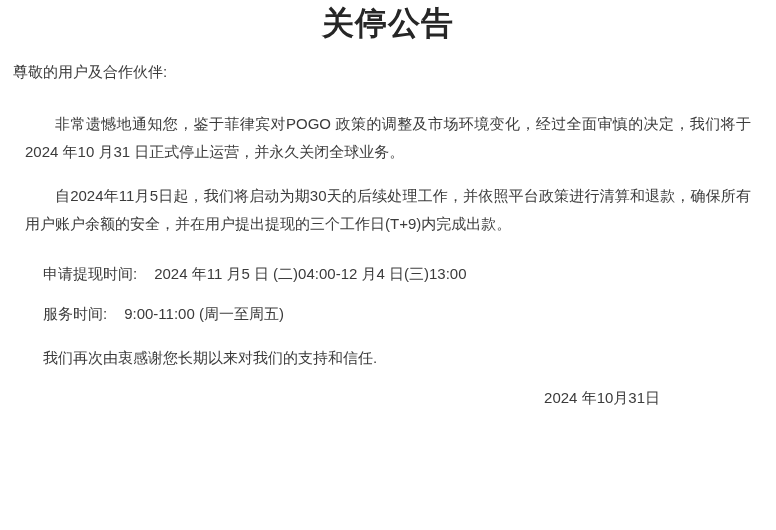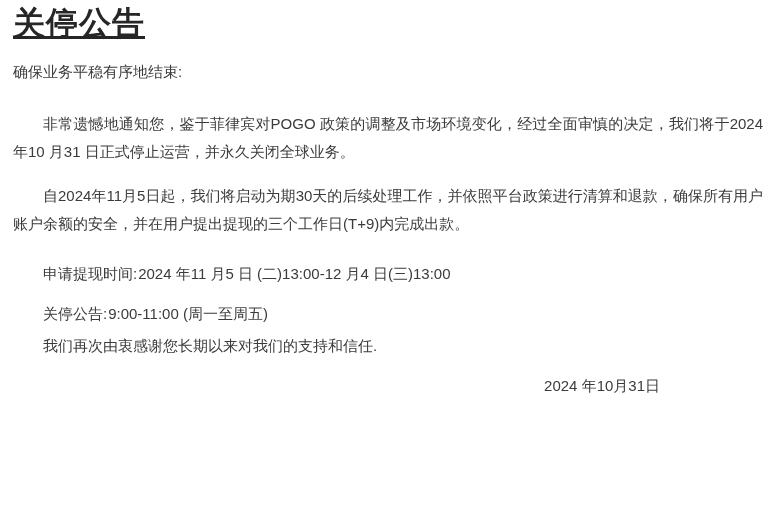--- a/index.html
+++ b/index.html
@@ -10,69 +10,68 @@
     padding: 0 13px;
     background: #ffffff;
     color: #3b3b3b;
     font-family: "Liberation Sans", "DejaVu Sans", sans-serif;
     font-size: 15px;
     line-height: 28px;
     overflow: hidden;
   }
   .page-title {
     margin: 4px 0 0 0;
-    text-align: left;
+    text-align: center;
     font-size: 32px;
     line-height: 38px;
     font-weight: 700;
     color: #262626;
     letter-spacing: 1px;
-    text-decoration: underline;
   }
   .salutation { margin: 16px 0 0 0; }
   .para {
-    margin: 0;
+    margin: 12px;
     text-indent: 2em;
     text-align: justify;
   }
   .para.p1 { margin-top: 24px; }
   .para.p2 { margin-top: 12px; }
   .para.p3 { margin-top: 16px; }
   .info-line {
     margin: 22px 0 0 0;
     text-indent: 2em;
   }
   .info-line + .info-line { margin-top: 12px; }
-  .info-label { margin-right: 1px; text-align: center; }
-  .closing { margin: 4px 0 0 0; text-indent: 2em; }
+  .info-label { margin-right: 17px; text-align: center; }
+  .closing { margin: 16px 0 0 0; text-indent: 2em; }
   .doc-date {
     margin-top: 12px;
     text-align: right;
     padding-right: 103px;
   }
 </style>
 </head>
 <body>
 
 <main>
 
   <h1 class="page-title">关停公告</h1>
 
-  <p class="salutation">确保业务平稳有序地结束:</p>
+  <p class="salutation">尊敬的用户及合作伙伴:</p>
 
   <p class="para p1">非常遗憾地通知您，鉴于菲律宾对POGO 政策的调整及市场环境变化，经过全面审慎的决定，我们将于2024 年10 月31 日正式停止运营，并永久关闭全球业务。</p>
 
 
   <p class="para p3">自2024年11月5日起，我们将启动为期30天的后续处理工作，并依照平台政策进行清算和退款，确保所有用户账户余额的安全，并在用户提出提现的三个工作日(T+9)内完成出款。</p>
 
   <p class="info-line">
-    <span class="info-label">申请提现时间:</span><span>2024 年11 月5 日 (二)13:00-12 月4 日(三)13:00</span>
+    <span class="info-label">申请提现时间:</span><span>2024 年11 月5 日 (二)04:00-12 月4 日(三)13:00</span>
   </p>
 
   <p class="info-line">
-    <span class="info-label">关停公告:</span><span>9:00-11:00 (周一至周五)</span>
+    <span class="info-label">服务时间:</span><span>9:00-11:00 (周一至周五)</span>
   </p>
 
   <p class="closing">我们再次由衷感谢您长期以来对我们的支持和信任.</p>
 
   <div class="doc-date">2024 年10月31日</div>
 
 </main>
 
 </body></html>

